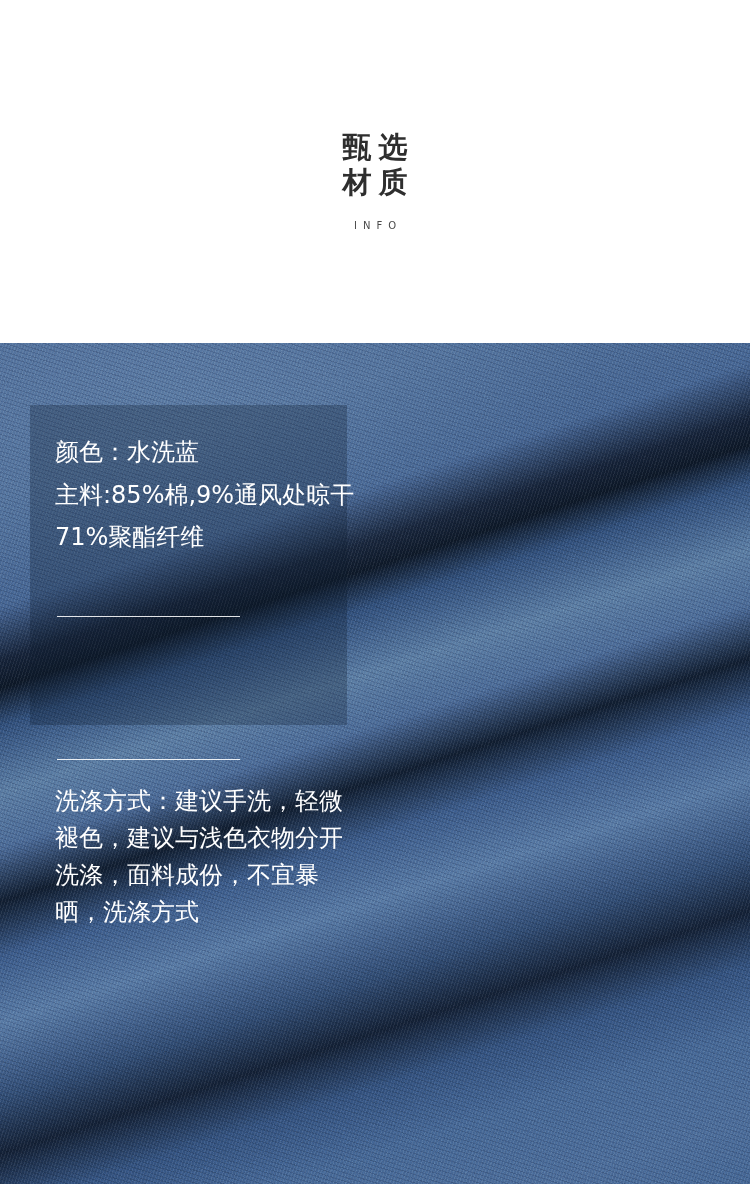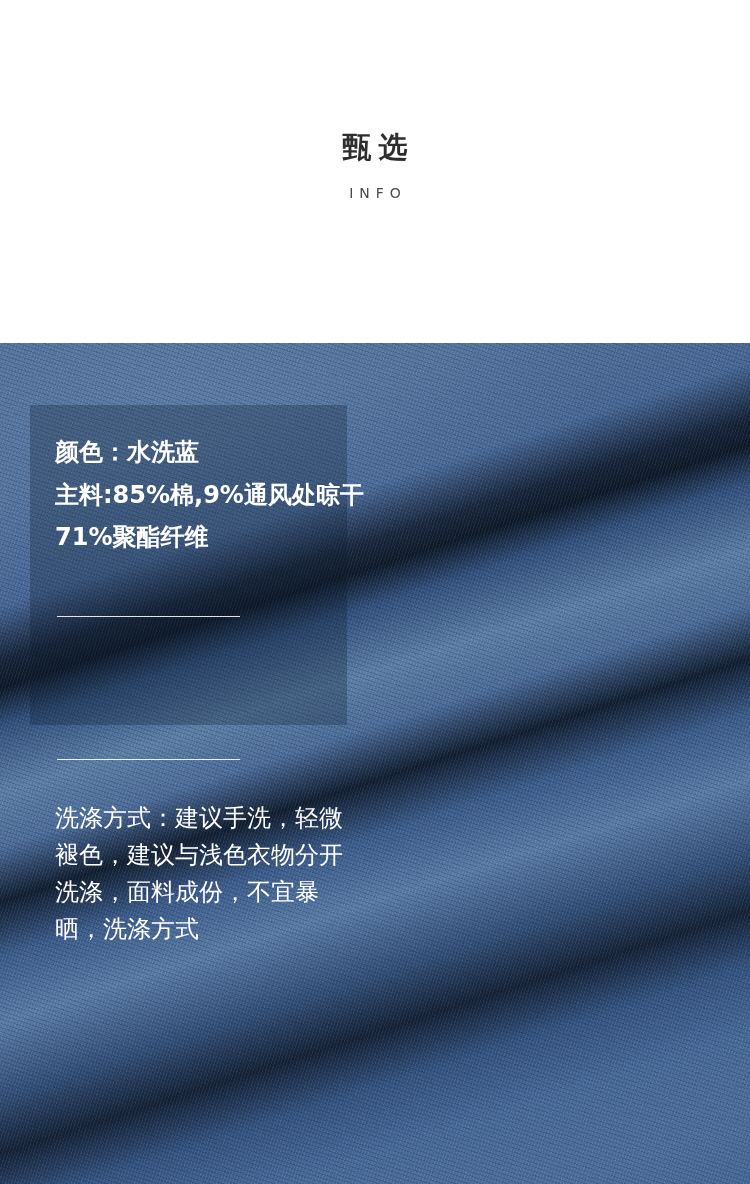--- a/index.html
+++ b/index.html
@@ -29,21 +29,21 @@
     font-size: 29px;
     line-height: 35px;
     font-weight: 700;
     color: #2e2e2e;
     letter-spacing: 7px;
     text-align: center;
     margin-left: 7px; 
   }
   .header .subtitle {
     margin-top: 20px;
-    font-size: 14px;
+    font-size: 10px;
     letter-spacing: 6px;
     color: #4a4a4a;
     text-align: center;
     margin-left: 6px;
   }
 
   
   .photo {
     position: absolute;
     top: 331px; left: 0;
@@ -103,41 +103,42 @@
   }
 
   
   .overlay { position: absolute; inset: 0; color: #ffffff; }
   .overlay .sec {
     position: absolute;
     left: 55px;
     font-size: 24px;
     white-space: nowrap;
   }
-  .sec1 { top: 88px;  line-height: 42.5px; font-weight: bold; }
+  .sec1 { top: 88px;  line-height: 42.5px; }
   .sec2 { top: 291px; line-height: 39px; }
-  .sec3 { top: 458px; line-height: 37px; font-family: Liberation Mono, monospace; }
+  .sec3 { top: 440px; line-height: 37px; }
   .divider {
     position: absolute;
     left: 57px;
     width: 183px;
     height: 1px;
     background: rgba(255,255,255,0.88);
   }
   .divider-1 { top: 273px; }
   .divider-2 { top: 416px; }
 </style>
 </head>
 <body>
 
 <div class="page">
 
   <header class="header">
     <div class="title">
       <div>甄选</div>
+      <div>材质</div>
     </div>
     <div class="subtitle">INFO</div>
   </header>
 
   <section class="photo">
     <div class="weave-a"></div>
     <div class="weave-b"></div>
 
     <svg class="grain" xmlns="http://www.w3.org/2000/svg" width="750" height="853">
       <filter id="grainF" x="0" y="0" width="100%" height="100%">

